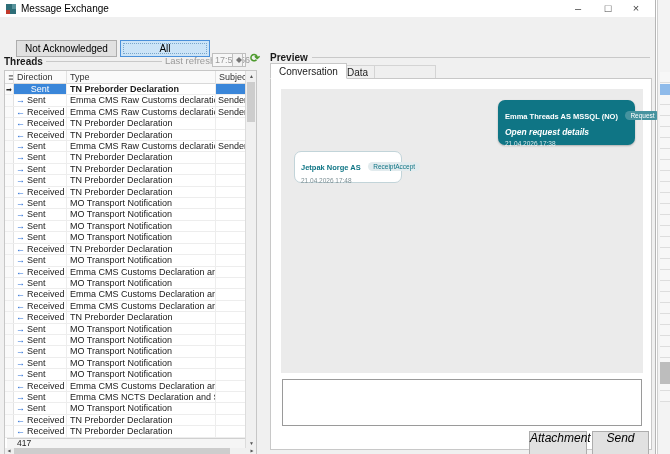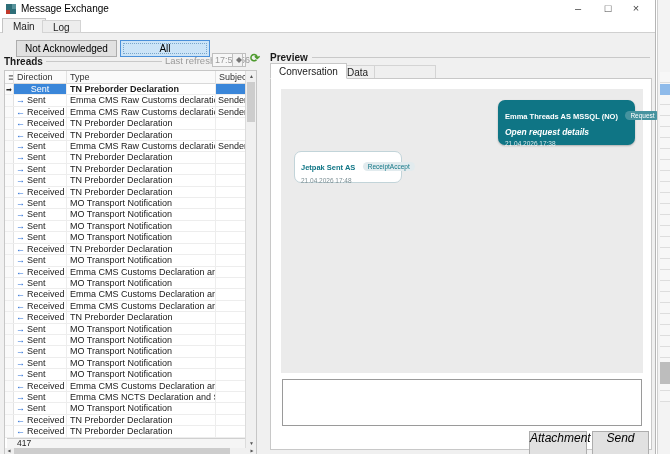--- a/index.html
+++ b/index.html
@@ -116,24 +116,20 @@
   <div id="window">
 
     <div class="titlebar">
       <span class="app-icon"></span>
       <span class="title-text">Message Exchange</span>
       <span class="winbtn btn-min">–</span>
       <span class="winbtn btn-max">□</span>
       <span class="winbtn btn-close">×</span>
     </div>
 
-    <div class="tabstrip">
-      <span class="mtab active">Main</span>
-      <span class="mtab inactive">Log</span>
-    </div>
 
     <div class="btn" id="btn-notack">Not Acknowledged</div>
     <div class="btn" id="btn-all">All</div>
 
     <span class="group-label" style="left:4px; top:56px;">Threads</span>
     <span class="group-line" style="left:46px; top:61px; width:116px;"></span>
     <span class="lr-label">Last refresh</span>
     <span class="lr-field">17:50:56</span>
     <span class="lr-spin">
         <i class="up"></i>
@@ -365,21 +361,21 @@
           <div class="b-head">
             <span class="b-sender">Emma Threads AS MSSQL (NO)</span>
             <span class="b-badge">Request</span>
           </div>
           <div class="b-link">Open request details</div>
           <div class="b-time">21.04.2026 17:38</div>
         </div>
 
         <div class="bubble in">
           <div class="b-head">
-            <span class="b-sender">Jetpak Sent AS</span>
+            <span class="b-sender">Jetpak Norge AS</span>
             <span class="b-badge">ReceiptAccept</span>
           </div>
           <div class="b-time">21.04.2026 17:48</div>
         </div>
 
       </div>
 
       <textarea class="composer-box" value="" style=""></textarea>
       <div class="btn composer-btn" id="btn-attach">Attachment</div>
       <div class="btn composer-btn" id="btn-send">Send</div>

